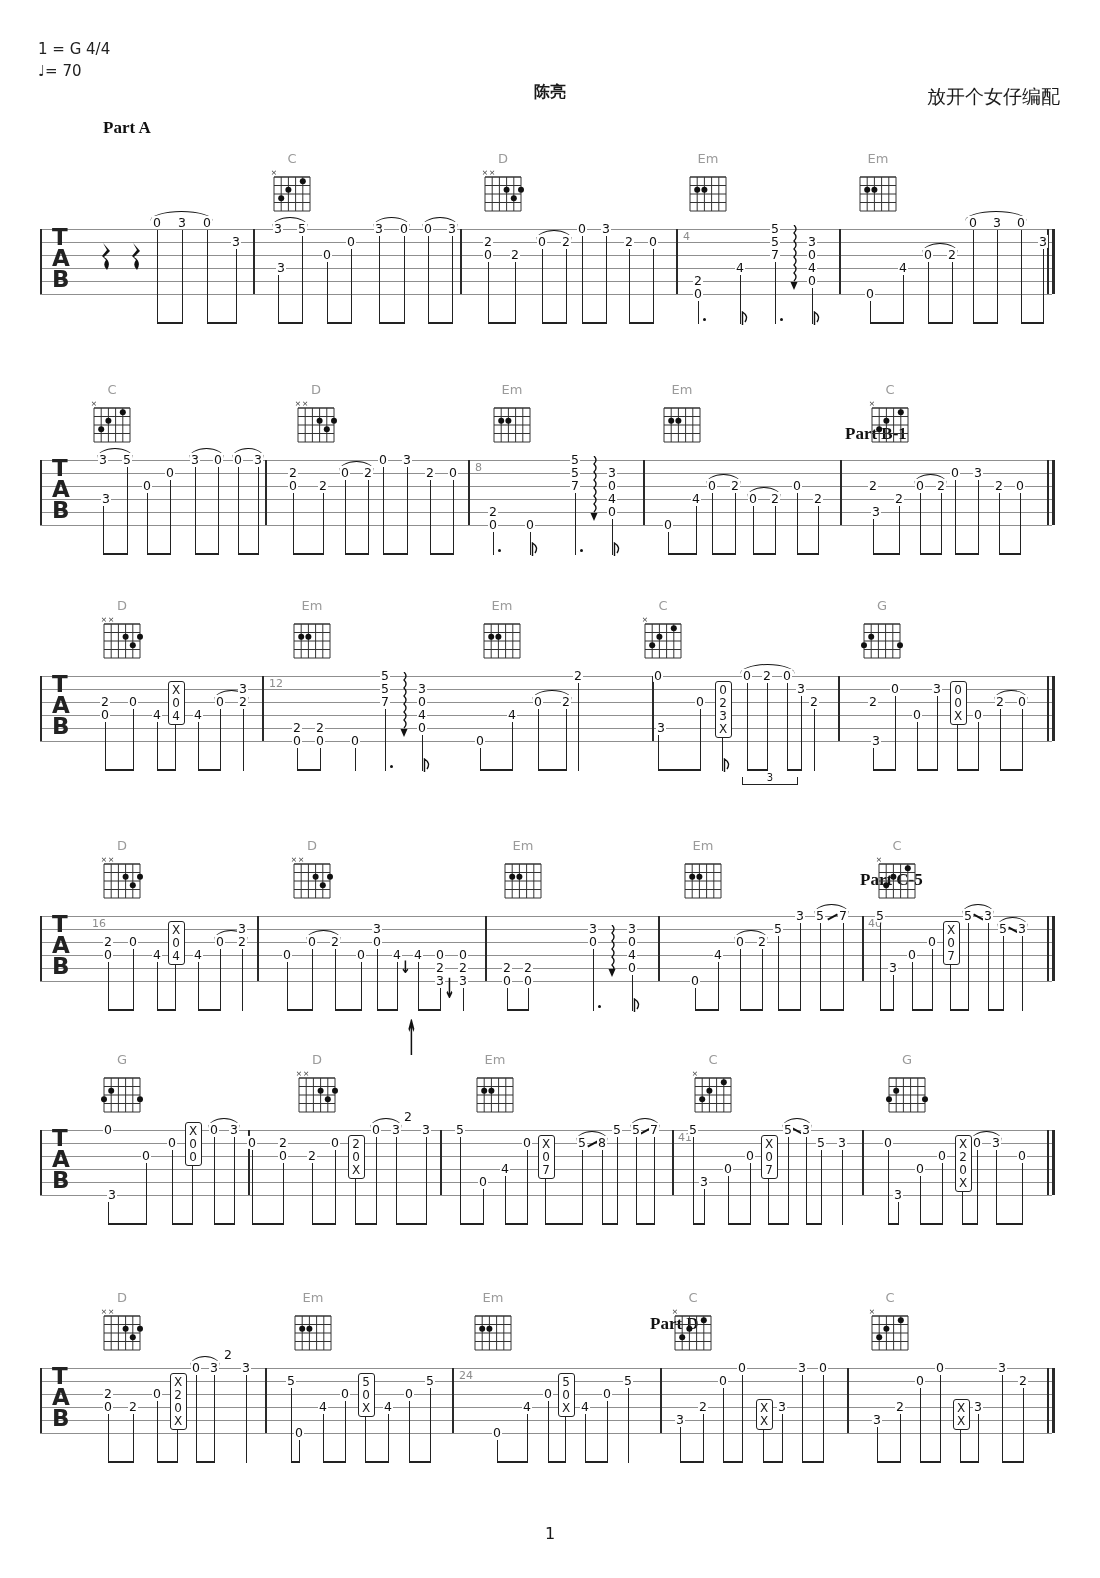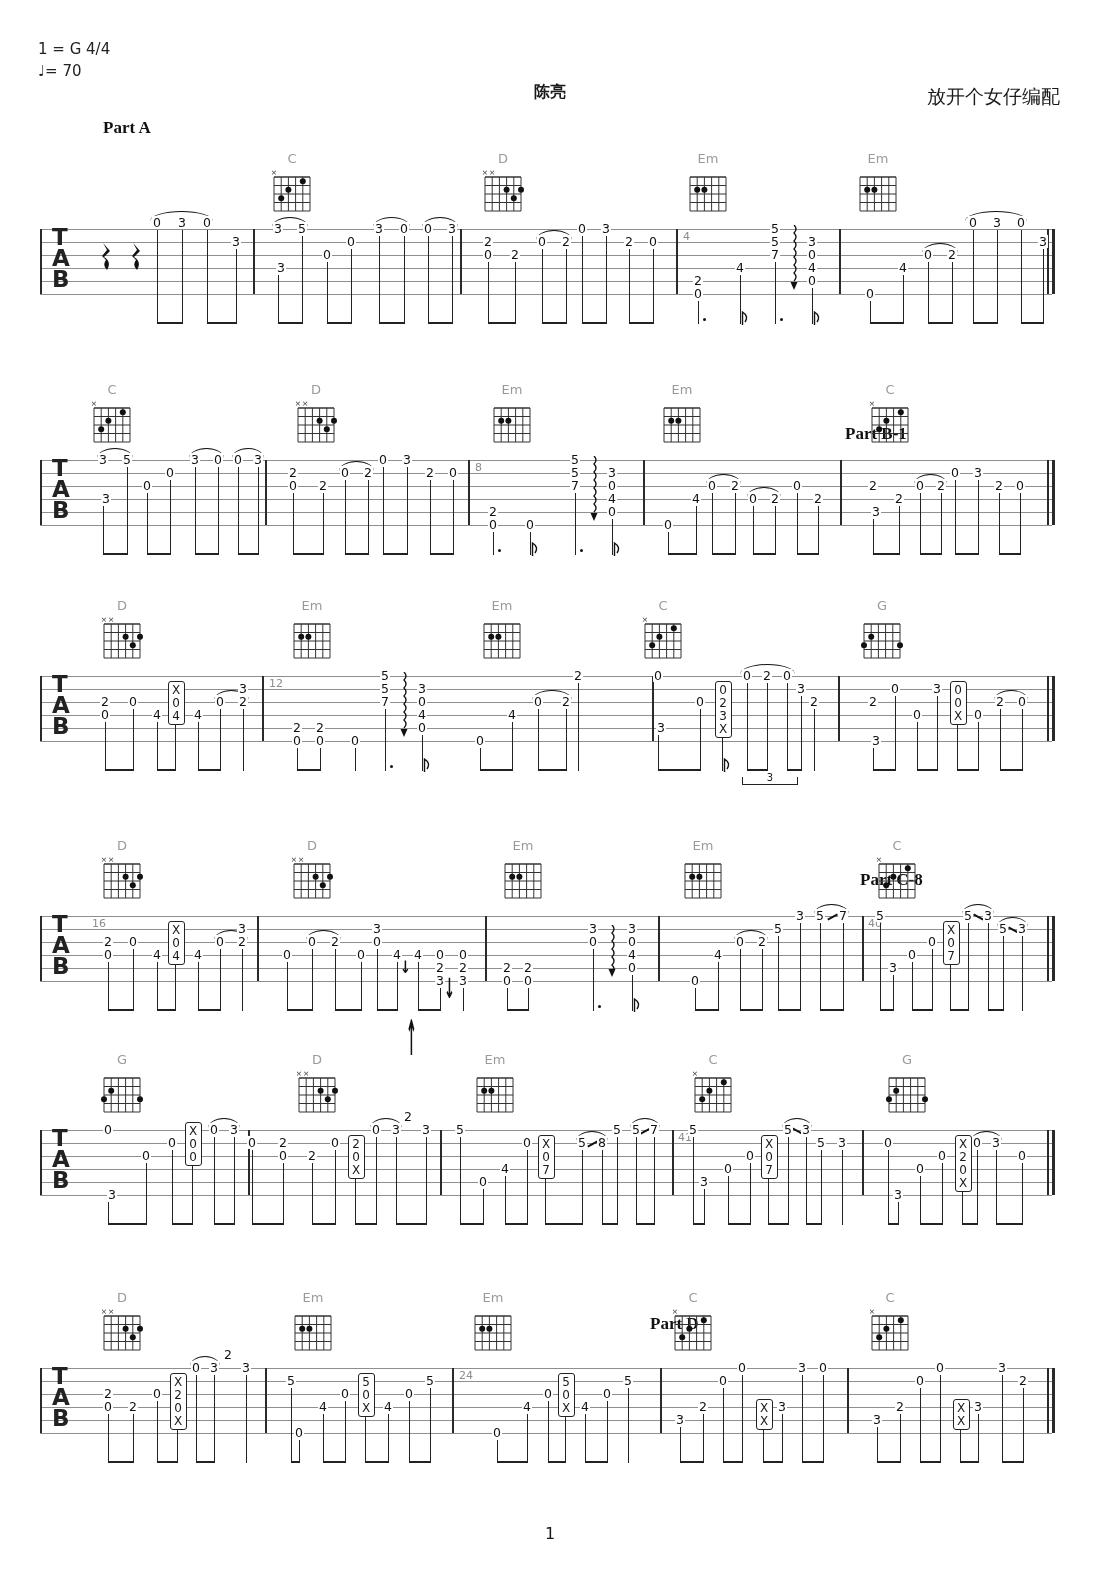--- a/index.html
+++ b/index.html
@@ -38,21 +38,21 @@
 <body>
 
 <div id="page">
   <div class="abs hdr-left" style="left:38px;top:40px;">1 = G 4/4</div>
   <div class="abs hdr-left" style="left:38px;top:62px;">♩= 70</div>
   <div class="abs" id="composer">陈亮</div>
   <div class="abs" id="arranger">放开个女仔编配</div>
   <div id="score" class="abs" style="left:0;top:0;width:1000px;height:1578px;">
       <div class="part-label" style="position: absolute; left: 103px; top: 118px;">Part A</div>
       <div class="part-label" style="position: absolute; left: 845px; top: 424px;">Part B-1</div>
-      <div class="part-label" style="position: absolute; left: 860px; top: 870px;">Part C-8</div>
+      <div class="part-label" style="position: absolute; left: 860px; top: 870px;">Part C-5</div>
       <div class="part-label" style="position: absolute; left: 650px; top: 1314px;">Part D</div>
       <div class="staff-line" style="left: 40px; top: 229px; width: 1012px;"></div>
       <div class="staff-line" style="left: 40px; top: 242px; width: 1012px;"></div>
       <div class="staff-line" style="left: 40px; top: 255px; width: 1012px;"></div>
       <div class="staff-line" style="left: 40px; top: 268px; width: 1012px;"></div>
       <div class="staff-line" style="left: 40px; top: 281px; width: 1012px;"></div>
       <div class="staff-line" style="left: 40px; top: 294px; width: 1012px;"></div>
       <div class="clef" style="left: 52px; top: 226px;">T</div>
       <div class="clef" style="left: 52px; top: 247px;">A</div>
       <div class="clef" style="left: 52px; top: 268px;">B</div>

